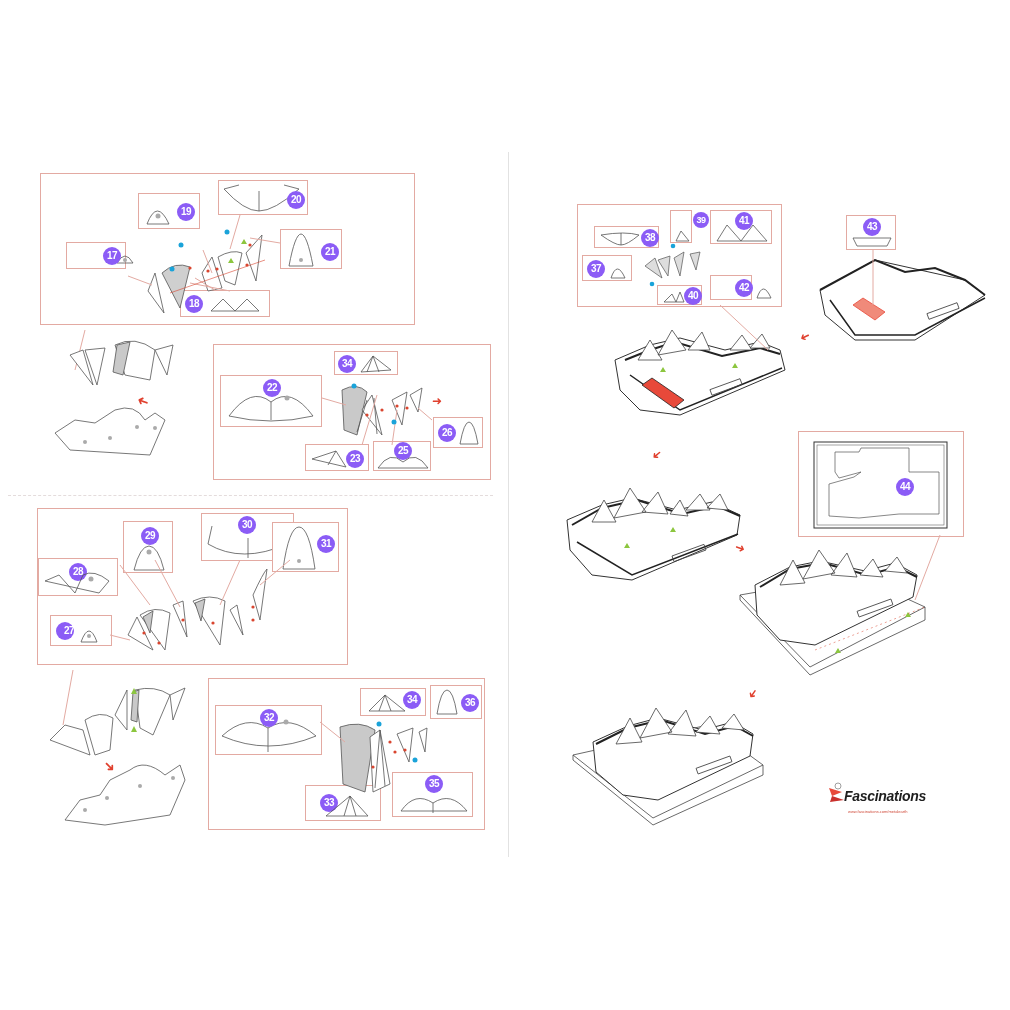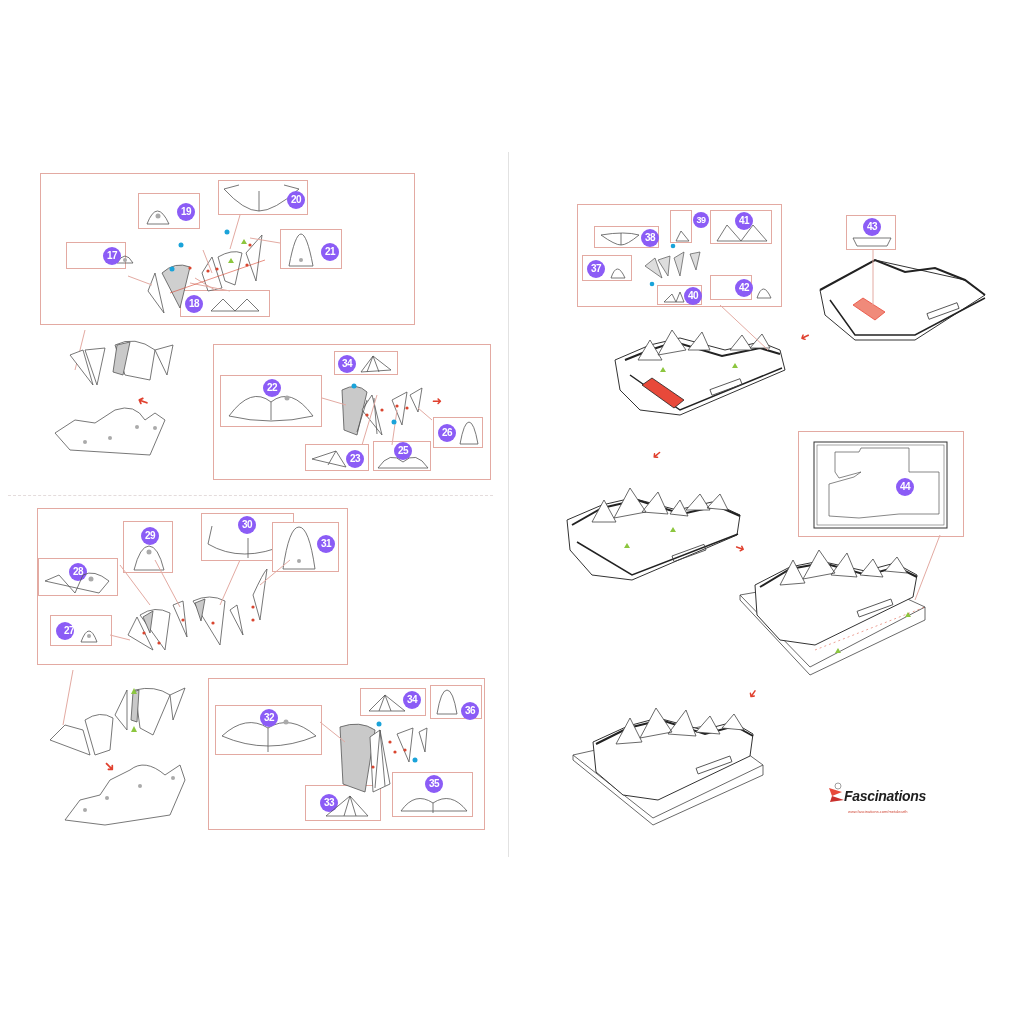--- a/index.html
+++ b/index.html
@@ -231,21 +231,21 @@
 <div class="callout" style="left:360px;top:688px;width:66px;height:28px;">
   <svg width="66" height="28">
       <path d="M8 22 L24 6 L44 22 Z M24 6 L18 22 M24 6 L30 22" fill="none" stroke="#555" stroke-width="0.8"></path>
     </svg>
   <div class="num" style="left:42px;top:2px;">34</div>
 </div>
 <div class="callout" style="left:430px;top:685px;width:52px;height:34px;">
   <svg width="52" height="34">
       <path d="M6 28 Q10 4 16 4 Q22 4 26 28 Z" fill="none" stroke="#555" stroke-width="0.8"></path>
     </svg>
-  <div class="num" style="left:30px;top:16px;">36</div>
+  <div class="num" style="left:30px;top:8px;">36</div>
 </div>
 <div class="callout" style="left:305px;top:785px;width:76px;height:36px;">
   <div class="num" style="left:14px;top:8px;">33</div>
   <svg width="76" height="36">
       <path d="M20 30 L44 10 L62 30 Z M44 10 L38 30 M44 10 L50 30" fill="none" stroke="#555" stroke-width="0.8"></path>
     </svg>
 </div>
 <div class="callout" style="left:392px;top:772px;width:81px;height:45px;">
   <div class="num" style="left:32px;top:2px;">35</div>
   <svg width="81" height="45">

